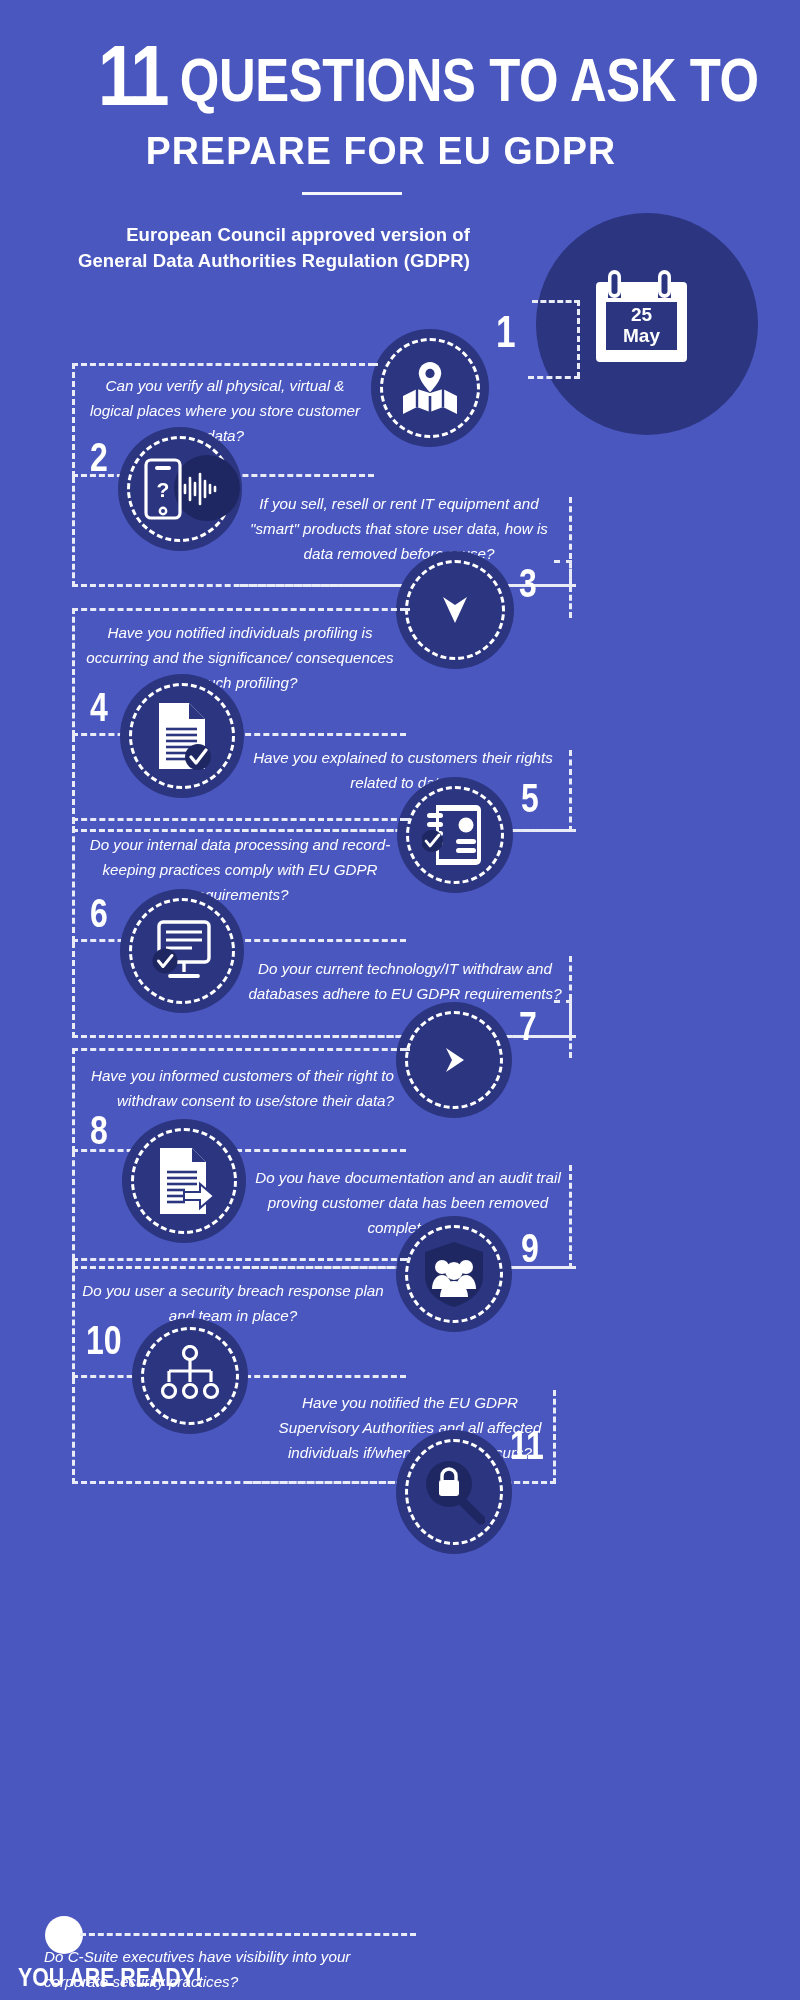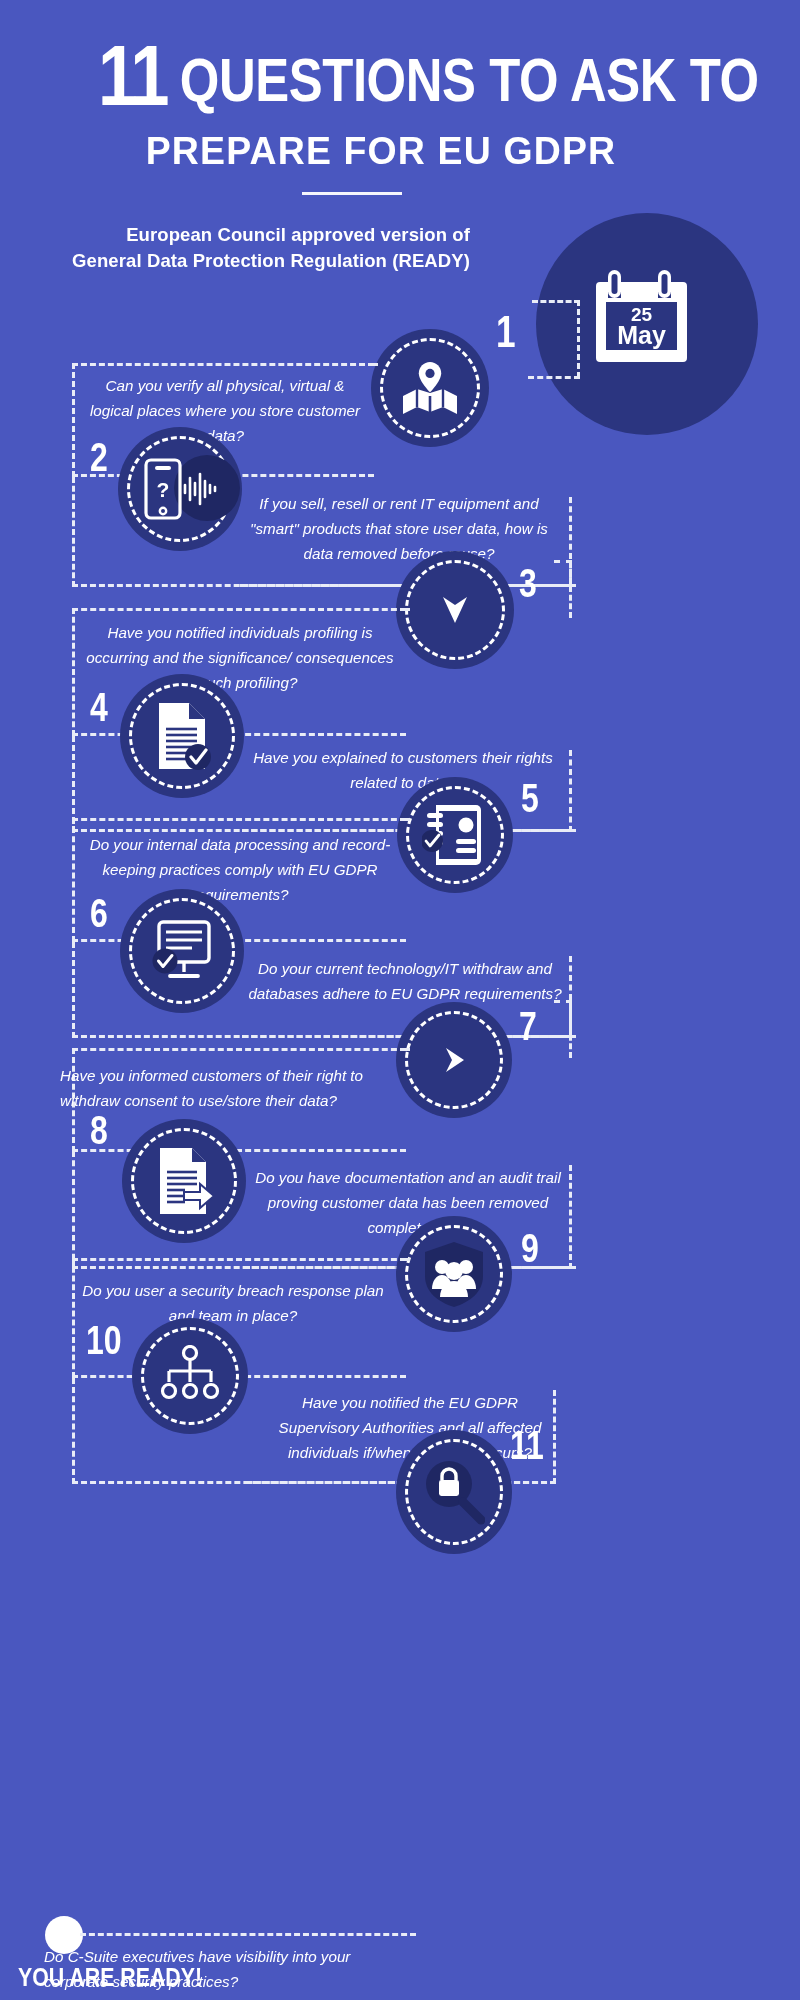--- a/index.html
+++ b/index.html
@@ -91,34 +91,34 @@
 <div class="title-wrap">
   <div class="title-line1">
     <span class="big">11</span>
     <span>QUESTIONS TO ASK TO</span>
   </div>
   <div class="title-line2">PREPARE FOR EU GDPR</div>
 </div>
 
 <div class="divider"></div>
 
-<div class="subtitle">European Council approved version of General Data Protection Regulation (READY)</div>
+<div class="subtitle">European Council approved version of General Data Authorities Regulation (GDPR)</div>
 
 <div style="position:absolute;left:596px;top:268px;">
   <svg width="108" height="112" viewBox="0 0 108 112">
     <rect x="12" y="2" width="13" height="28" rx="6.5" fill="#ffffff"></rect>
     <rect x="62" y="2" width="13" height="28" rx="6.5" fill="#ffffff"></rect>
     <rect x="15.5" y="6" width="6" height="20" rx="3" fill="#2b3580"></rect>
     <rect x="65.5" y="6" width="6" height="20" rx="3" fill="#2b3580"></rect>
     <path d="M0 14 h12 v16 h13 v-16 h37 v16 h13 v-16 h12 a4 4 0 0 1 4 4 v72 a4 4 0 0 1 -4 4 h-83 a4 4 0 0 1 -4 -4 v-72 a4 4 0 0 1 4 -4 z" fill="#ffffff"></path>
     <rect x="10" y="34" width="71" height="48" fill="#2b3580"></rect>
   </svg>
   <div style="position:absolute;left:10px;top:36px;width:71px;text-align:center;color:#fff;font-weight:bold;line-height:21px;">
     <div style="font-size:19px;">25</div>
-    <div style="font-size:25px;">May</div>
+    <div style="font-size:19px;">May</div>
   </div>
 </div>
 
 <div class="num big1" style="left:496px;top:312px;">1</div>
 <div class="dash-line" style="left:528px;top:376px;width:52px;"></div>
 <div class="dash-box" style="left:532px;top:300px;width:48px;height:78px;border-left:none;border-bottom:none;border-right:none;"></div>
 <div class="dash-box" style="left:577px;top:300px;width:3px;height:78px;border:none;border-left:3px dashed #e9ecf7;"></div>
 
 <div class="bubble dash" style="left:371px;top:329px;width:118px;height:118px;">
   <svg width="58" height="56" viewBox="0 0 58 56">
@@ -238,21 +238,21 @@
 
 <div class="num" style="left:519px;top:1006px;">7</div>
 <div class="dash-box" style="left:554px;top:1000px;width:18px;height:58px;border-left:none;border-bottom:none;"></div>
 <div class="bubble dash" style="left:396px;top:1002px;width:116px;height:116px;">
   <svg width="28" height="30" viewBox="0 0 28 30">
     <path d="M6 3 L24 15 L6 27 L12 15 Z" fill="#ffffff"></path>
   </svg>
 </div>
 <div class="dash-box" style="left:72px;top:1048px;width:334px;height:104px;border-right:none;"></div>
 <div class="dash-line" style="left:404px;top:1048px;width:6px;"></div>
-<div class="qtext" style="left:60px;top:1063px;width:334px;text-align:left;">Have you informed customers of their right to withdraw consent to use/store their data?</div>
+<div class="qtext" style="left:60px;top:1063px;width:334px;text-align:right;">Have you informed customers of their right to withdraw consent to use/store their data?</div>
 
 <div class="num" style="left:90px;top:1110px;">8</div>
 <div class="bubble dash" style="left:122px;top:1119px;width:124px;height:124px;">
   <svg width="64" height="70" viewBox="0 0 64 70">
     <path d="M8 2 h32 l14 14 v52 h-46 z" fill="#ffffff"></path>
     <path d="M40 2 v14 h14 z" fill="#2b3580"></path>
     <g stroke="#2b3580" stroke-width="2.6">
       <path d="M15 26 h30"></path>
         <path d="M15 32 h30"></path>
         <path d="M15 38 h30"></path>

